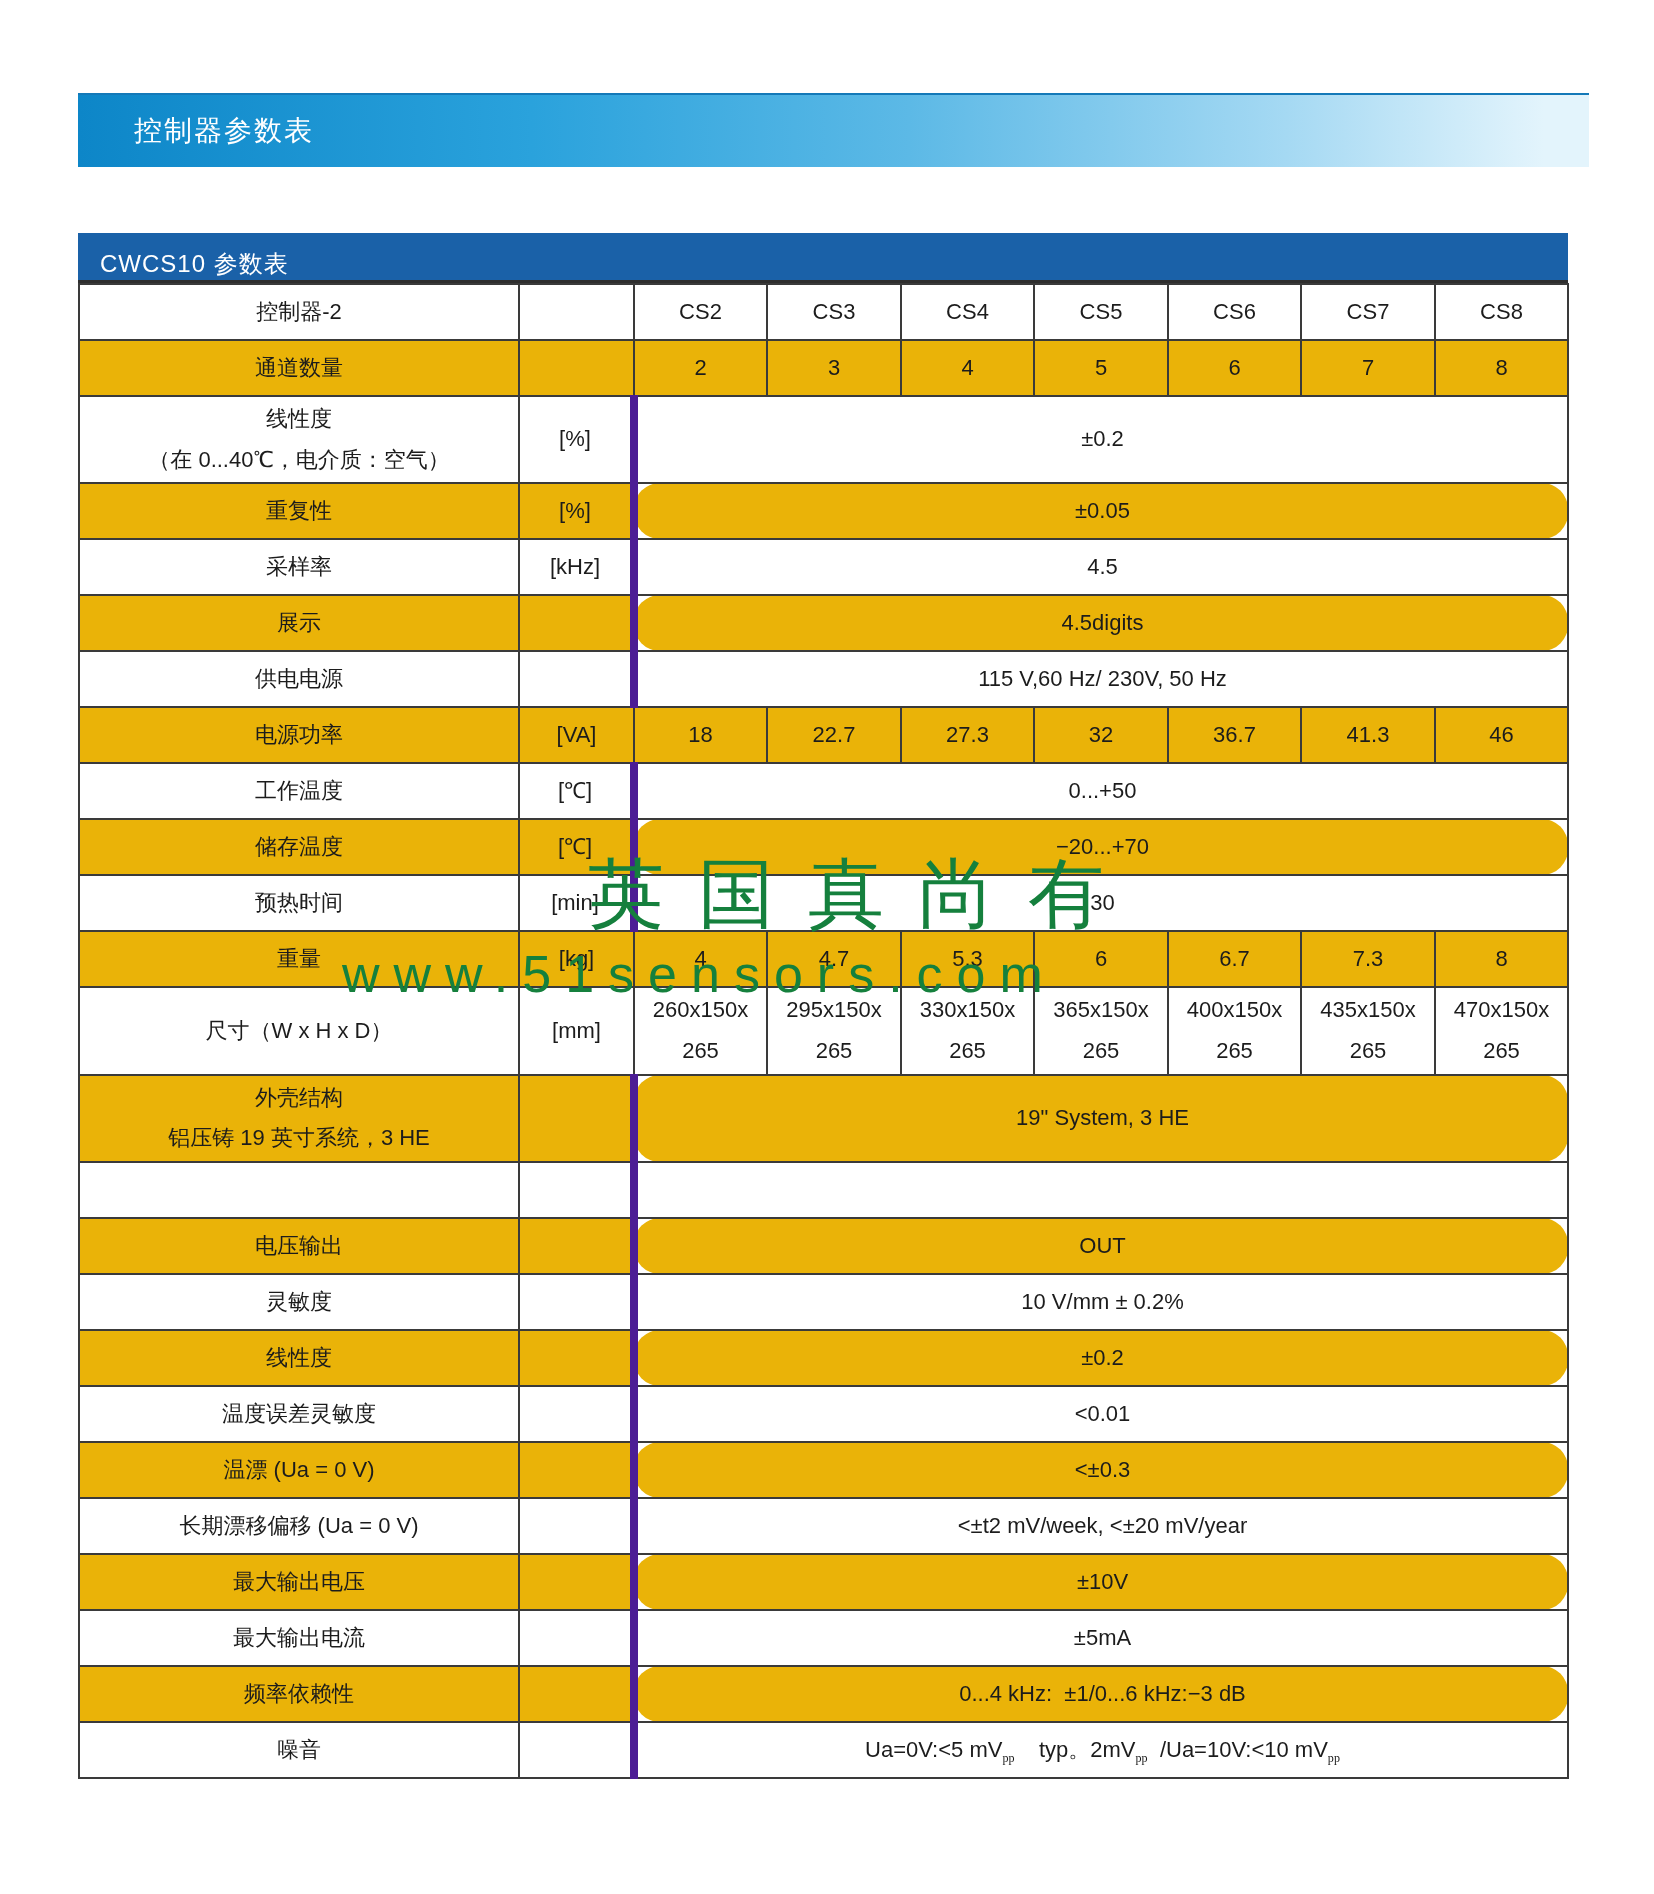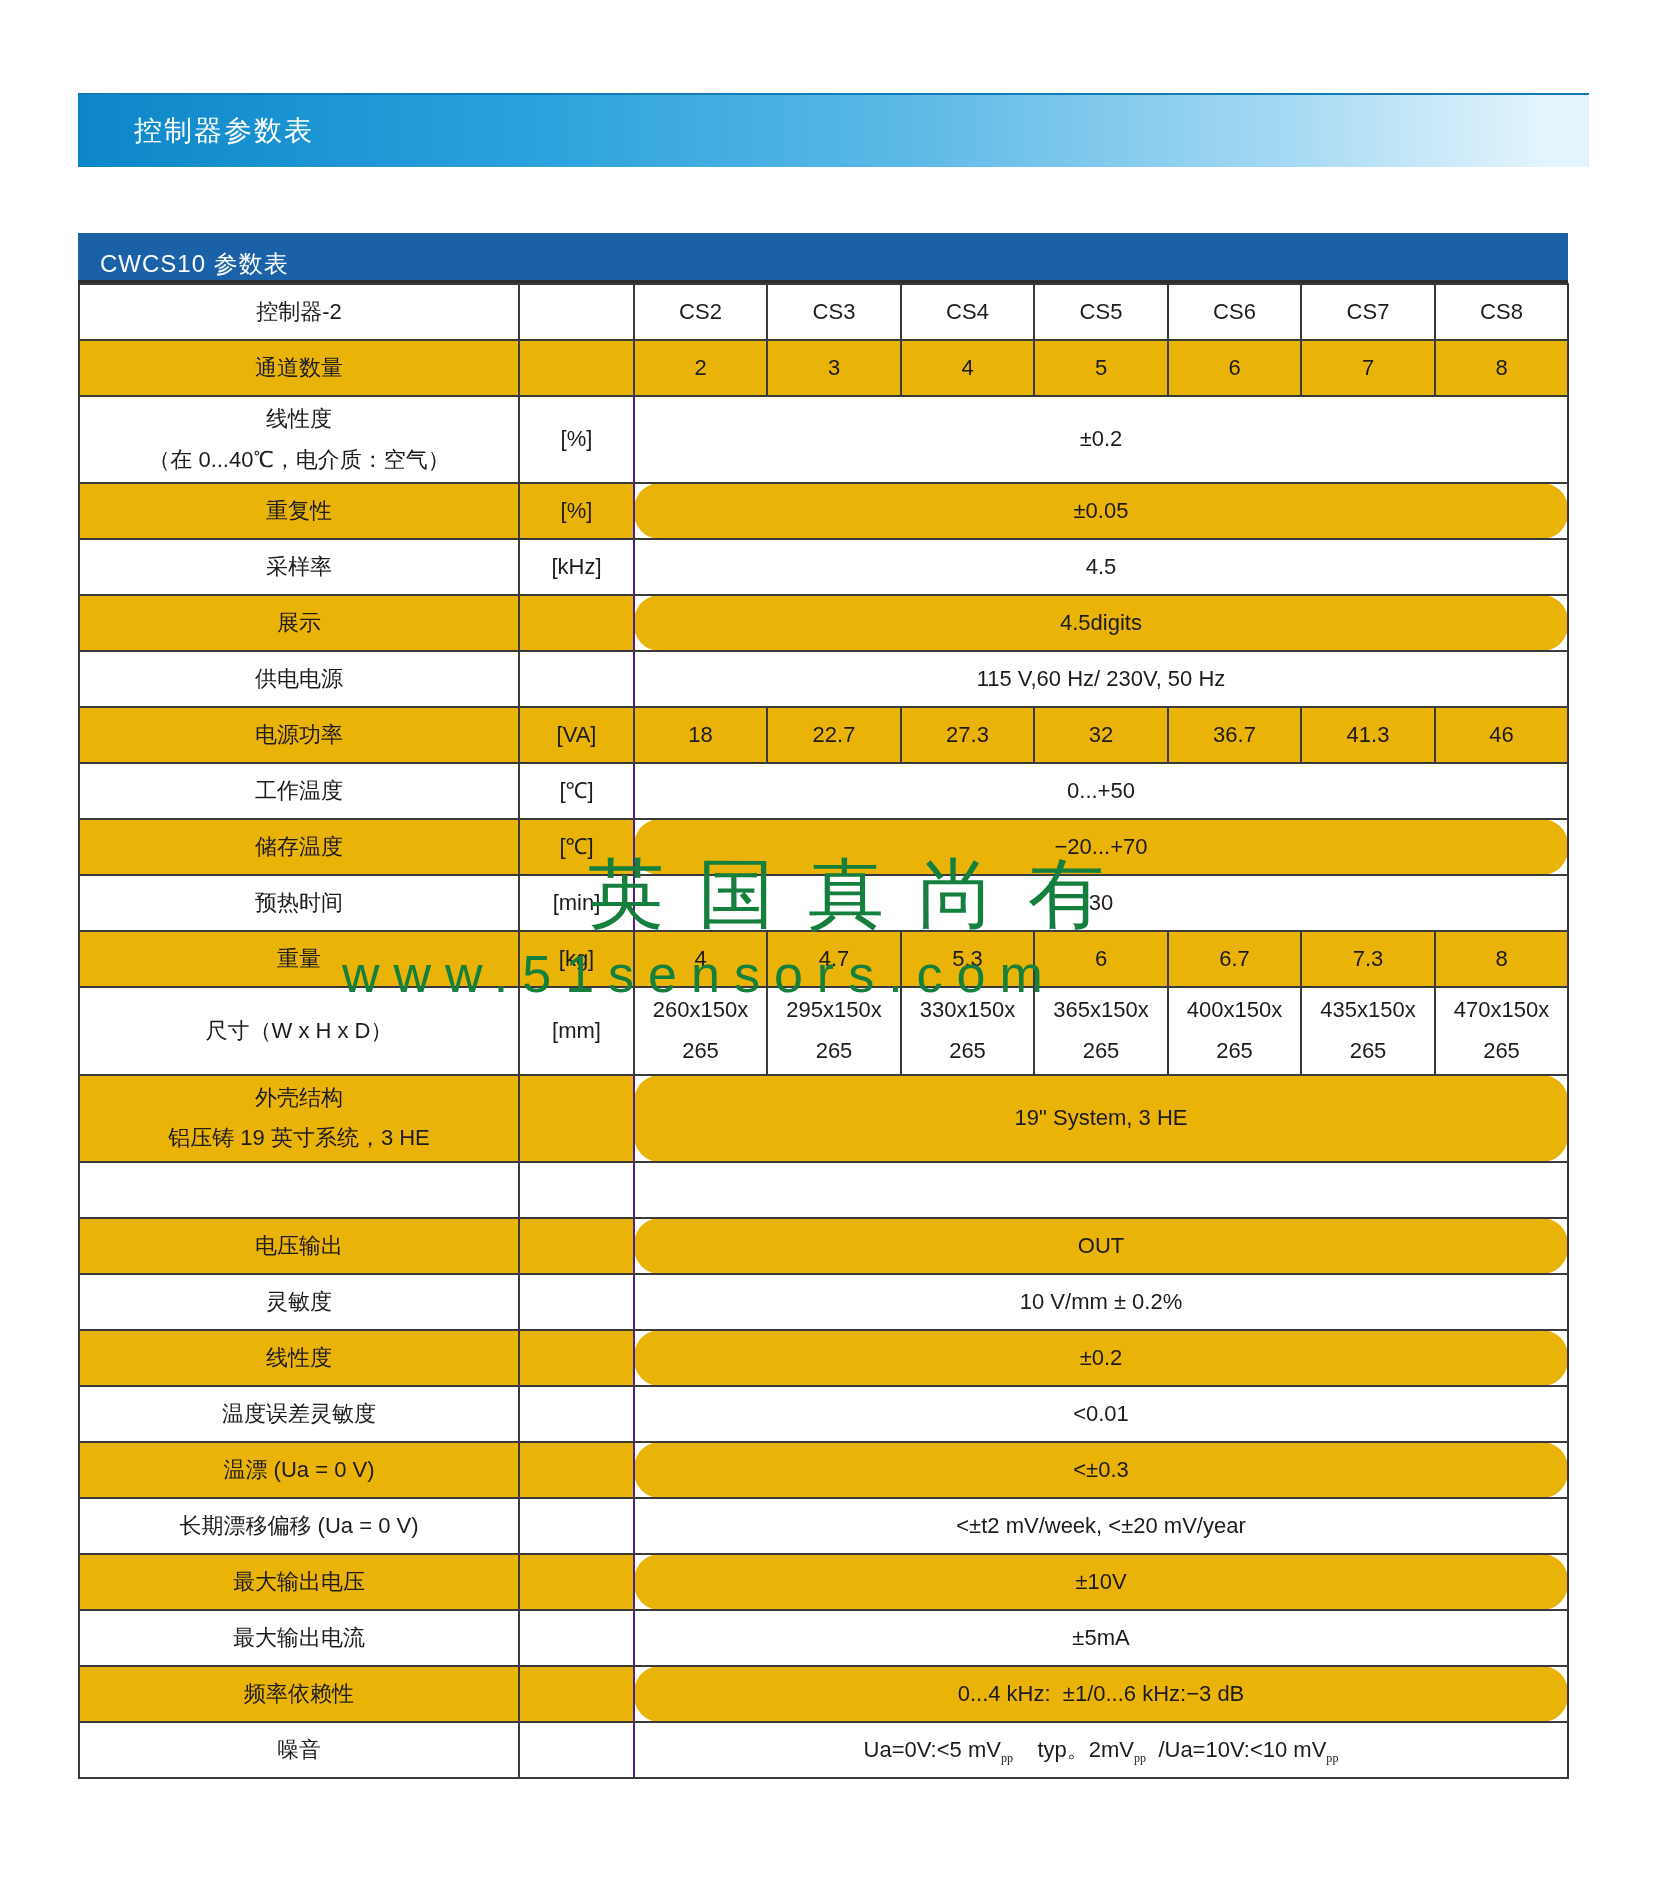--- a/index.html
+++ b/index.html
@@ -29,21 +29,21 @@
   td{
     text-align:center;vertical-align:middle;font-size:22px;padding:2px 4px;
     border-top:2px solid #3a3a3a;border-bottom:2px solid #3a3a3a;
     white-space:pre-line;line-height:1.85;overflow:hidden;
   }
   tr{height:56px;}
   tr.tall{height:87px;}
   tr.shade td{background:#eab308;}
   td.c-unit{border-left:2px solid #3a3a3a;}
   td.c-cell{border-left:2px solid #3a3a3a;}
-  td.c-val{border-left:2px solid #4c1d95;white-space:pre-wrap;border-radius:26px;}
+  td.c-val{border-left:8px solid #4c1d95;white-space:pre-wrap;border-radius:26px;}
   td sub{font-size:0.55em;line-height:0;font-family:Liberation Serif, serif;}
   
   .wm{position:absolute;z-index:5;pointer-events:none;color:#15803d;white-space:nowrap;}
   .wm-cn{left:588px;top:844px;font-size:76px;letter-spacing:34px;font-weight:500;}
   .wm-url{left:342px;top:944px;font-size:52px;letter-spacing:14px;}
 </style>
 </head>
 <body>
 
 <div class="banner">

